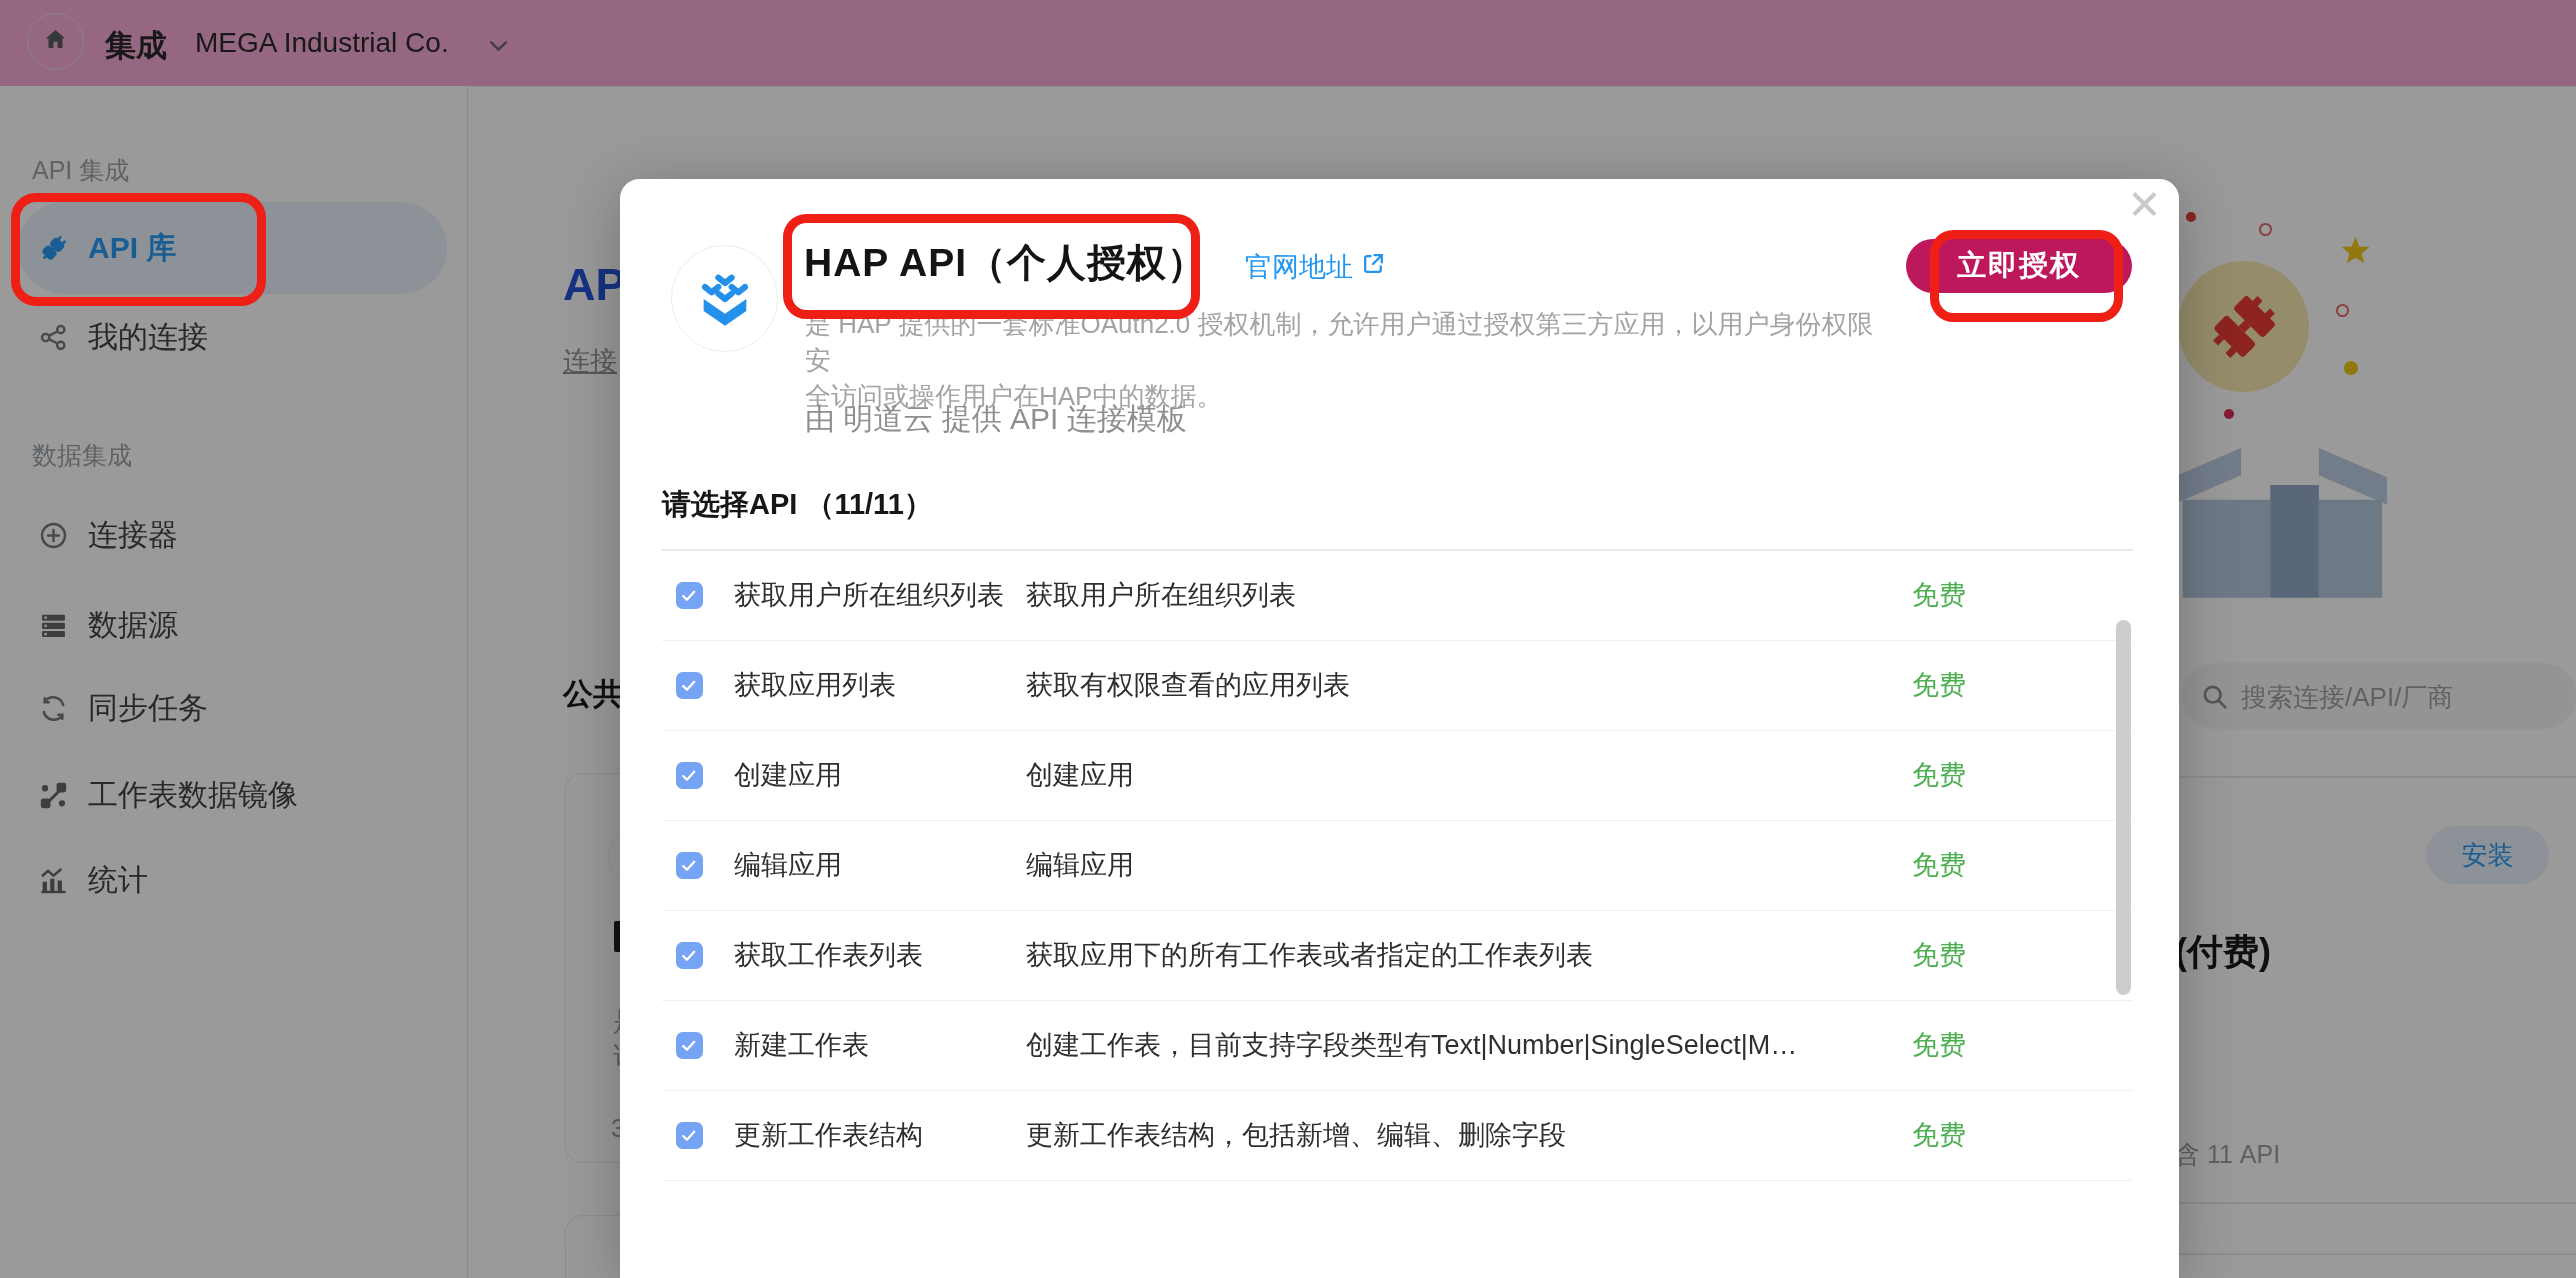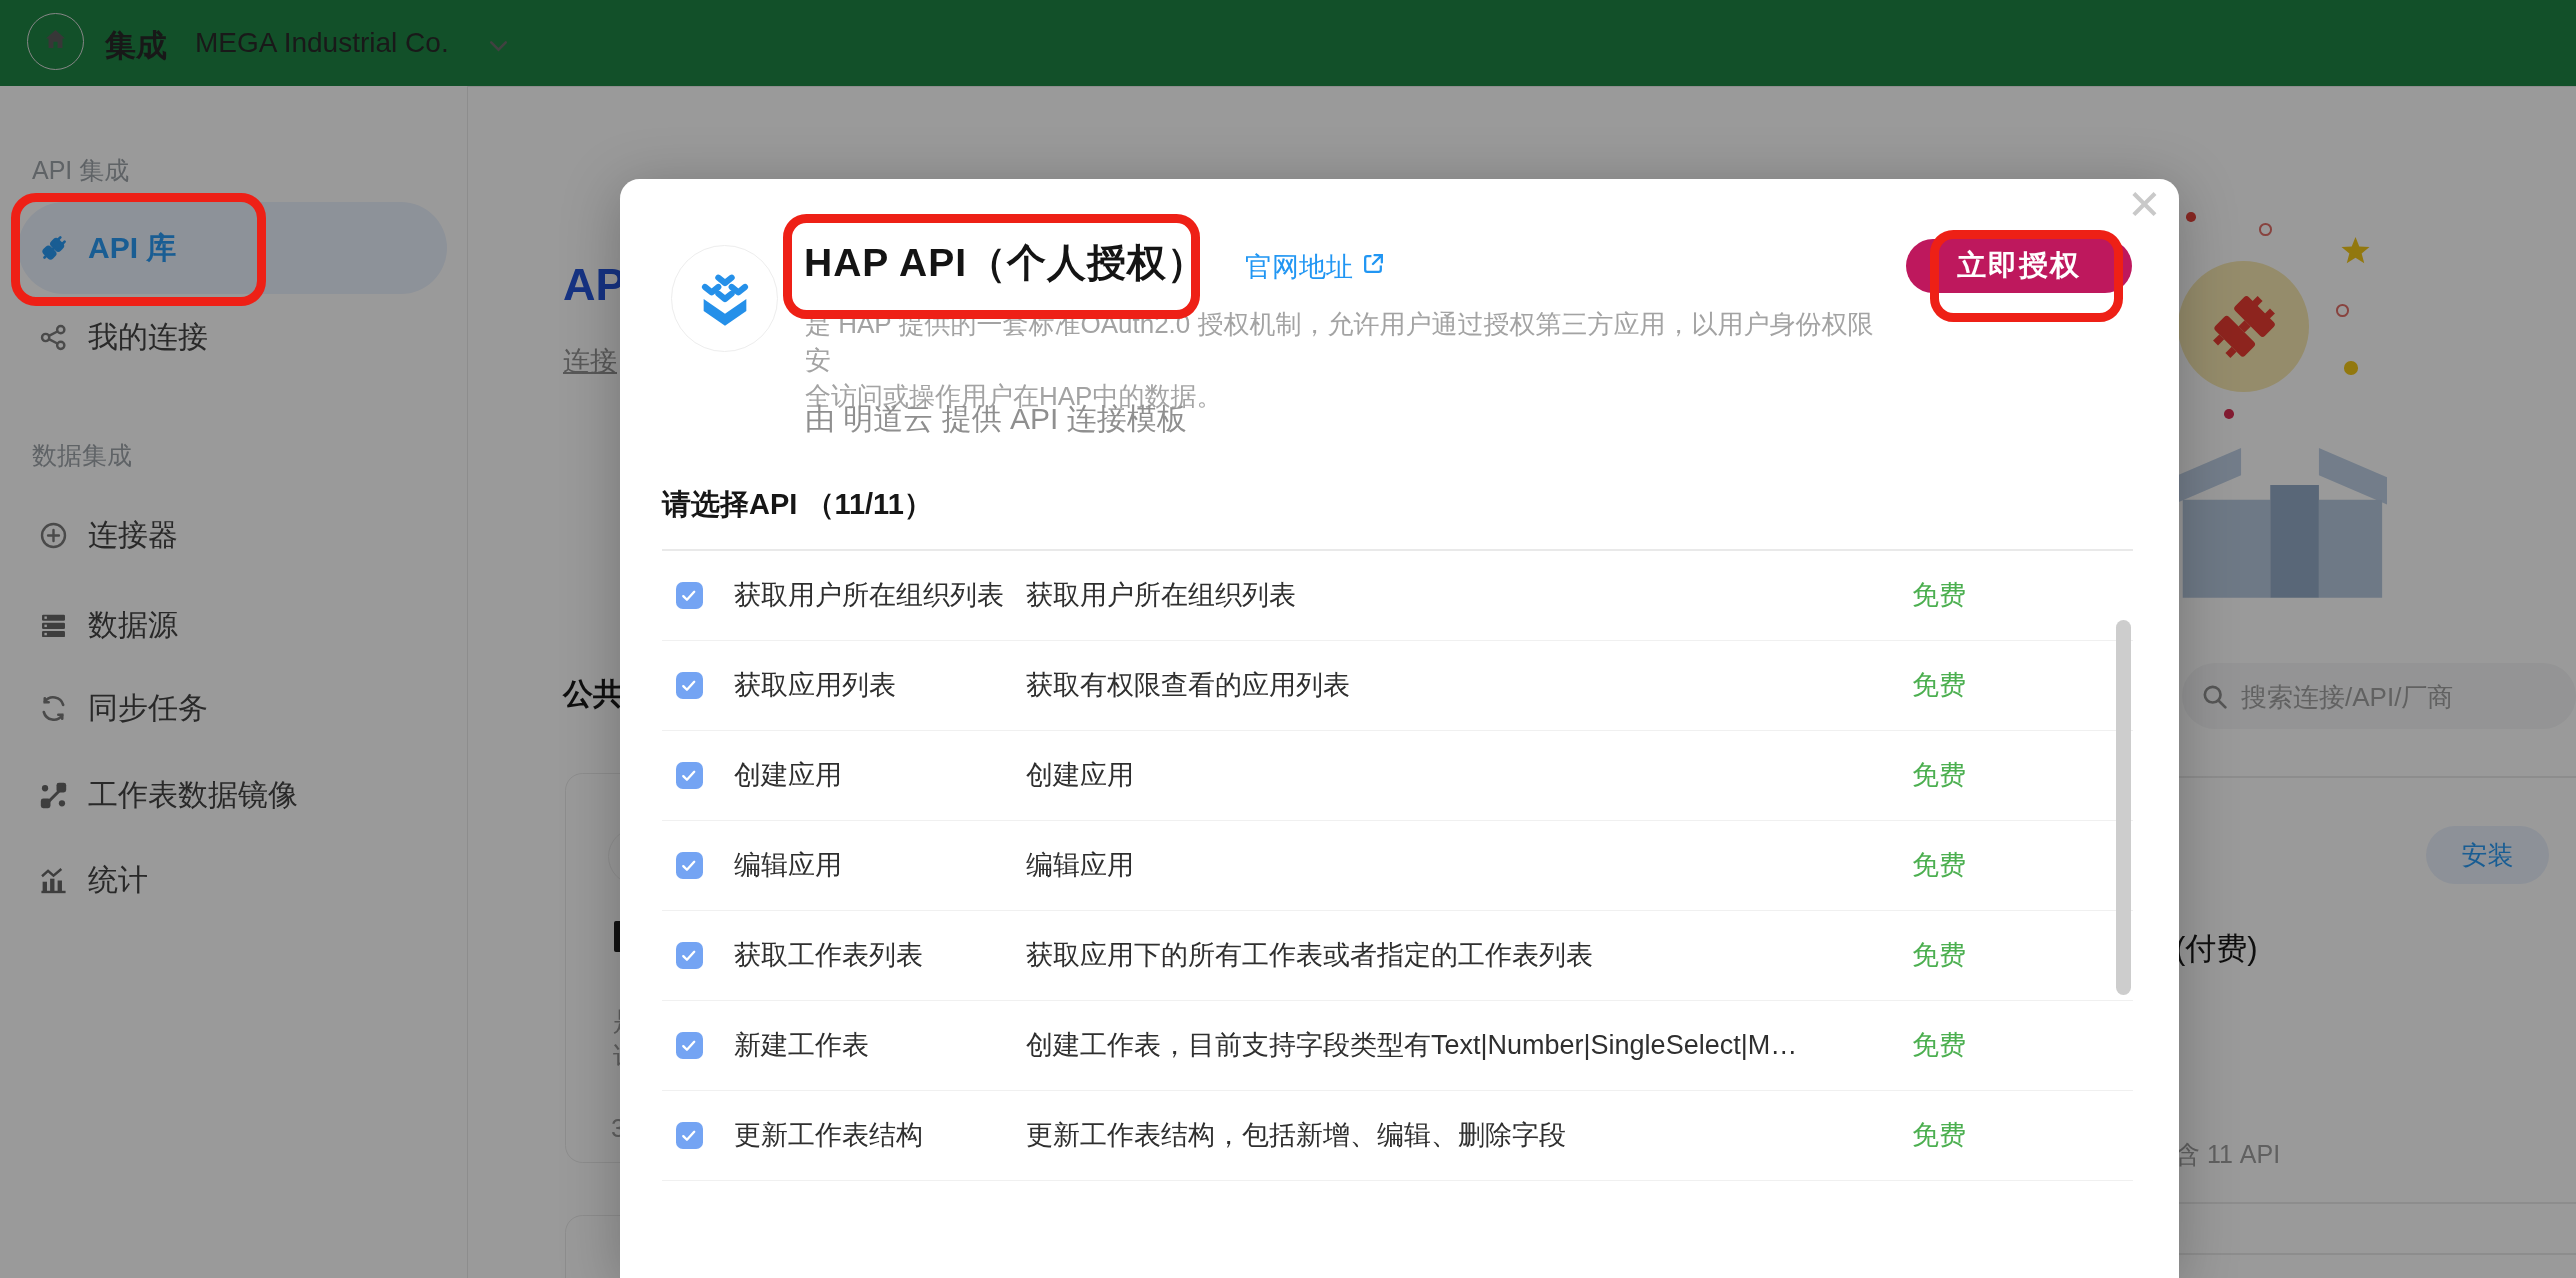--- a/index.html
+++ b/index.html
@@ -1,20 +1,20 @@
 <!DOCTYPE html>
 <html><head>
 <meta charset="utf-8">
 <style>
   html,body{margin:0;padding:0;background:#fff;}
   #screen{position:relative;width:2576px;height:1278px;overflow:hidden;
           font-family:"Liberation Sans","DejaVu Sans",sans-serif;background:#fff;}
 
   
-  #topbar{position:absolute;left:0;top:0;width:2576px;height:86px;background:#15803d;border-bottom:1.9px solid #e9e9e9;z-index:10;text-align:right;}
+  #topbar{position:absolute;left:0;top:0;width:2576px;height:86px;background:#f9a8d4;border-bottom:1.9px solid #e9e9e9;z-index:10;text-align:right;}
   .home-btn{position:absolute;left:27px;top:12.7px;width:57px;height:57px;border:1.9px solid #dcdcdc;border-radius:50%;
             display:flex;align-items:center;justify-content:center;box-sizing:border-box;}
   .brand{position:absolute;left:105px;top:25px;font-size:31px;font-weight:bold;color:#1f1f1f;}
   .org{position:absolute;left:195px;top:27px;font-size:28px;color:#222;}
   .org-chev{position:absolute;left:485px;top:33px;}
 
   
   #sidebar{position:absolute;left:0;top:86px;width:468px;height:1193px;background:#fff;border-right:1.9px solid #e9e9e9;box-sizing:border-box;z-index:10;}
   .sec-label{position:absolute;left:32px;font-size:25px;color:#9aa0a6;}
   #sec1{top:68px;} #sec2{top:353px;}
@@ -52,21 +52,21 @@
 
   .search{position:absolute;left:2182px;top:663px;width:394px;height:66px;border-radius:33px;background:#f4f5f6;box-sizing:border-box;}
   .search svg{position:absolute;left:17.5px;top:18.5px;}
   .search input{position:absolute;left:57px;top:0;width:322px;height:66px;border:0;background:transparent;outline:none;
                 font-size:26px;color:#666;font-family:inherit;}
   .search input::placeholder{color:#9e9e9e;}
   .hline{position:absolute;height:1.9px;background:#e9e9e9;}
   #hr1{left:2178px;top:776px;width:398px;} #hr2{left:2178px;top:1202px;width:398px;} #hr3{left:2178px;top:1253px;width:398px;}
   .install{position:absolute;left:2426px;top:826px;width:123px;height:58px;border-radius:29px;background:#e9f0fc;
            color:#2196f3;font-size:26px;display:flex;align-items:center;justify-content:center;}
-  .rc-title{position:absolute;left:2175px;top:928px;font-size:31px;font-weight:normal;color:#111;white-space:nowrap;}
+  .rc-title{position:absolute;left:2175px;top:928px;font-size:36px;font-weight:bold;color:#111;white-space:nowrap;}
   .rc-desc{position:absolute;left:2175px;top:1019px;font-size:27px;color:#8a8a8a;white-space:nowrap;}
   .rc-count{position:absolute;left:2175px;top:1138px;font-size:25px;color:#9b9b9b;white-space:nowrap;}
 
   
   #overlay{position:absolute;inset:0;background:rgba(15,15,15,0.42);z-index:40;}
 
   
   #modal{position:absolute;left:620px;top:179px;width:1559px;height:1099px;background:#fff;border-radius:19.5px 19.5px 0 0;
          z-index:60;box-shadow:0 9.7px 58px rgba(0,0,0,.25);}
   .close{position:absolute;left:1500px;top:1.9px;font-size:41px;color:#c9c9c9;width:49px;height:49px;

